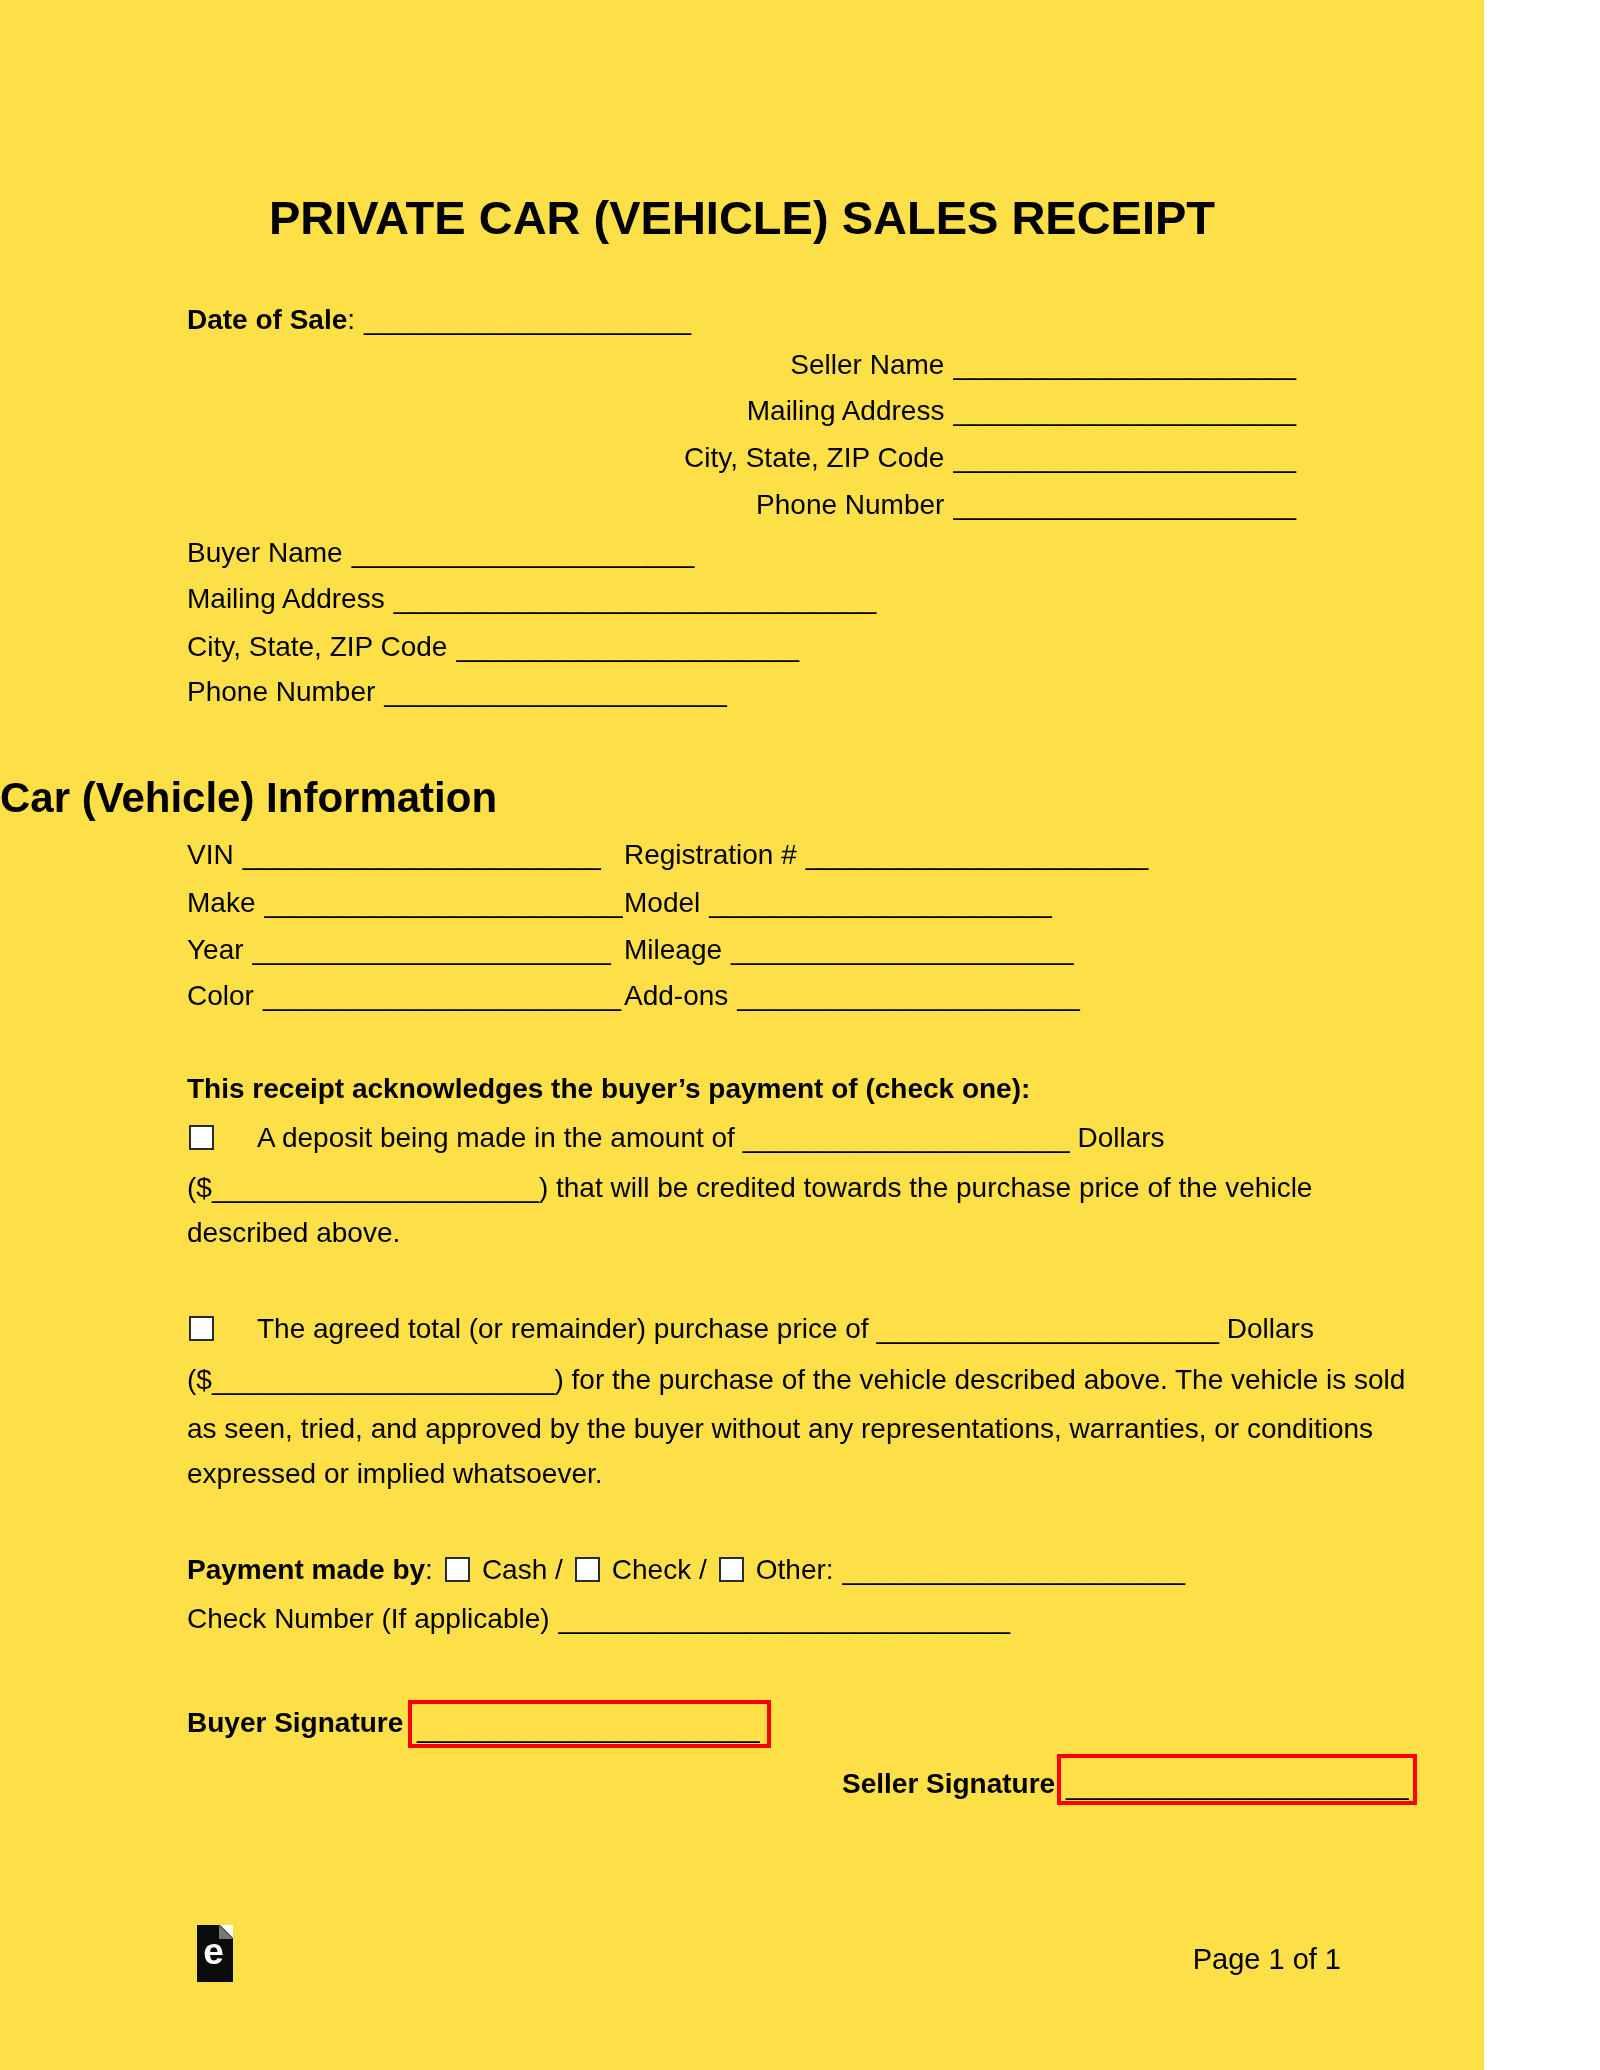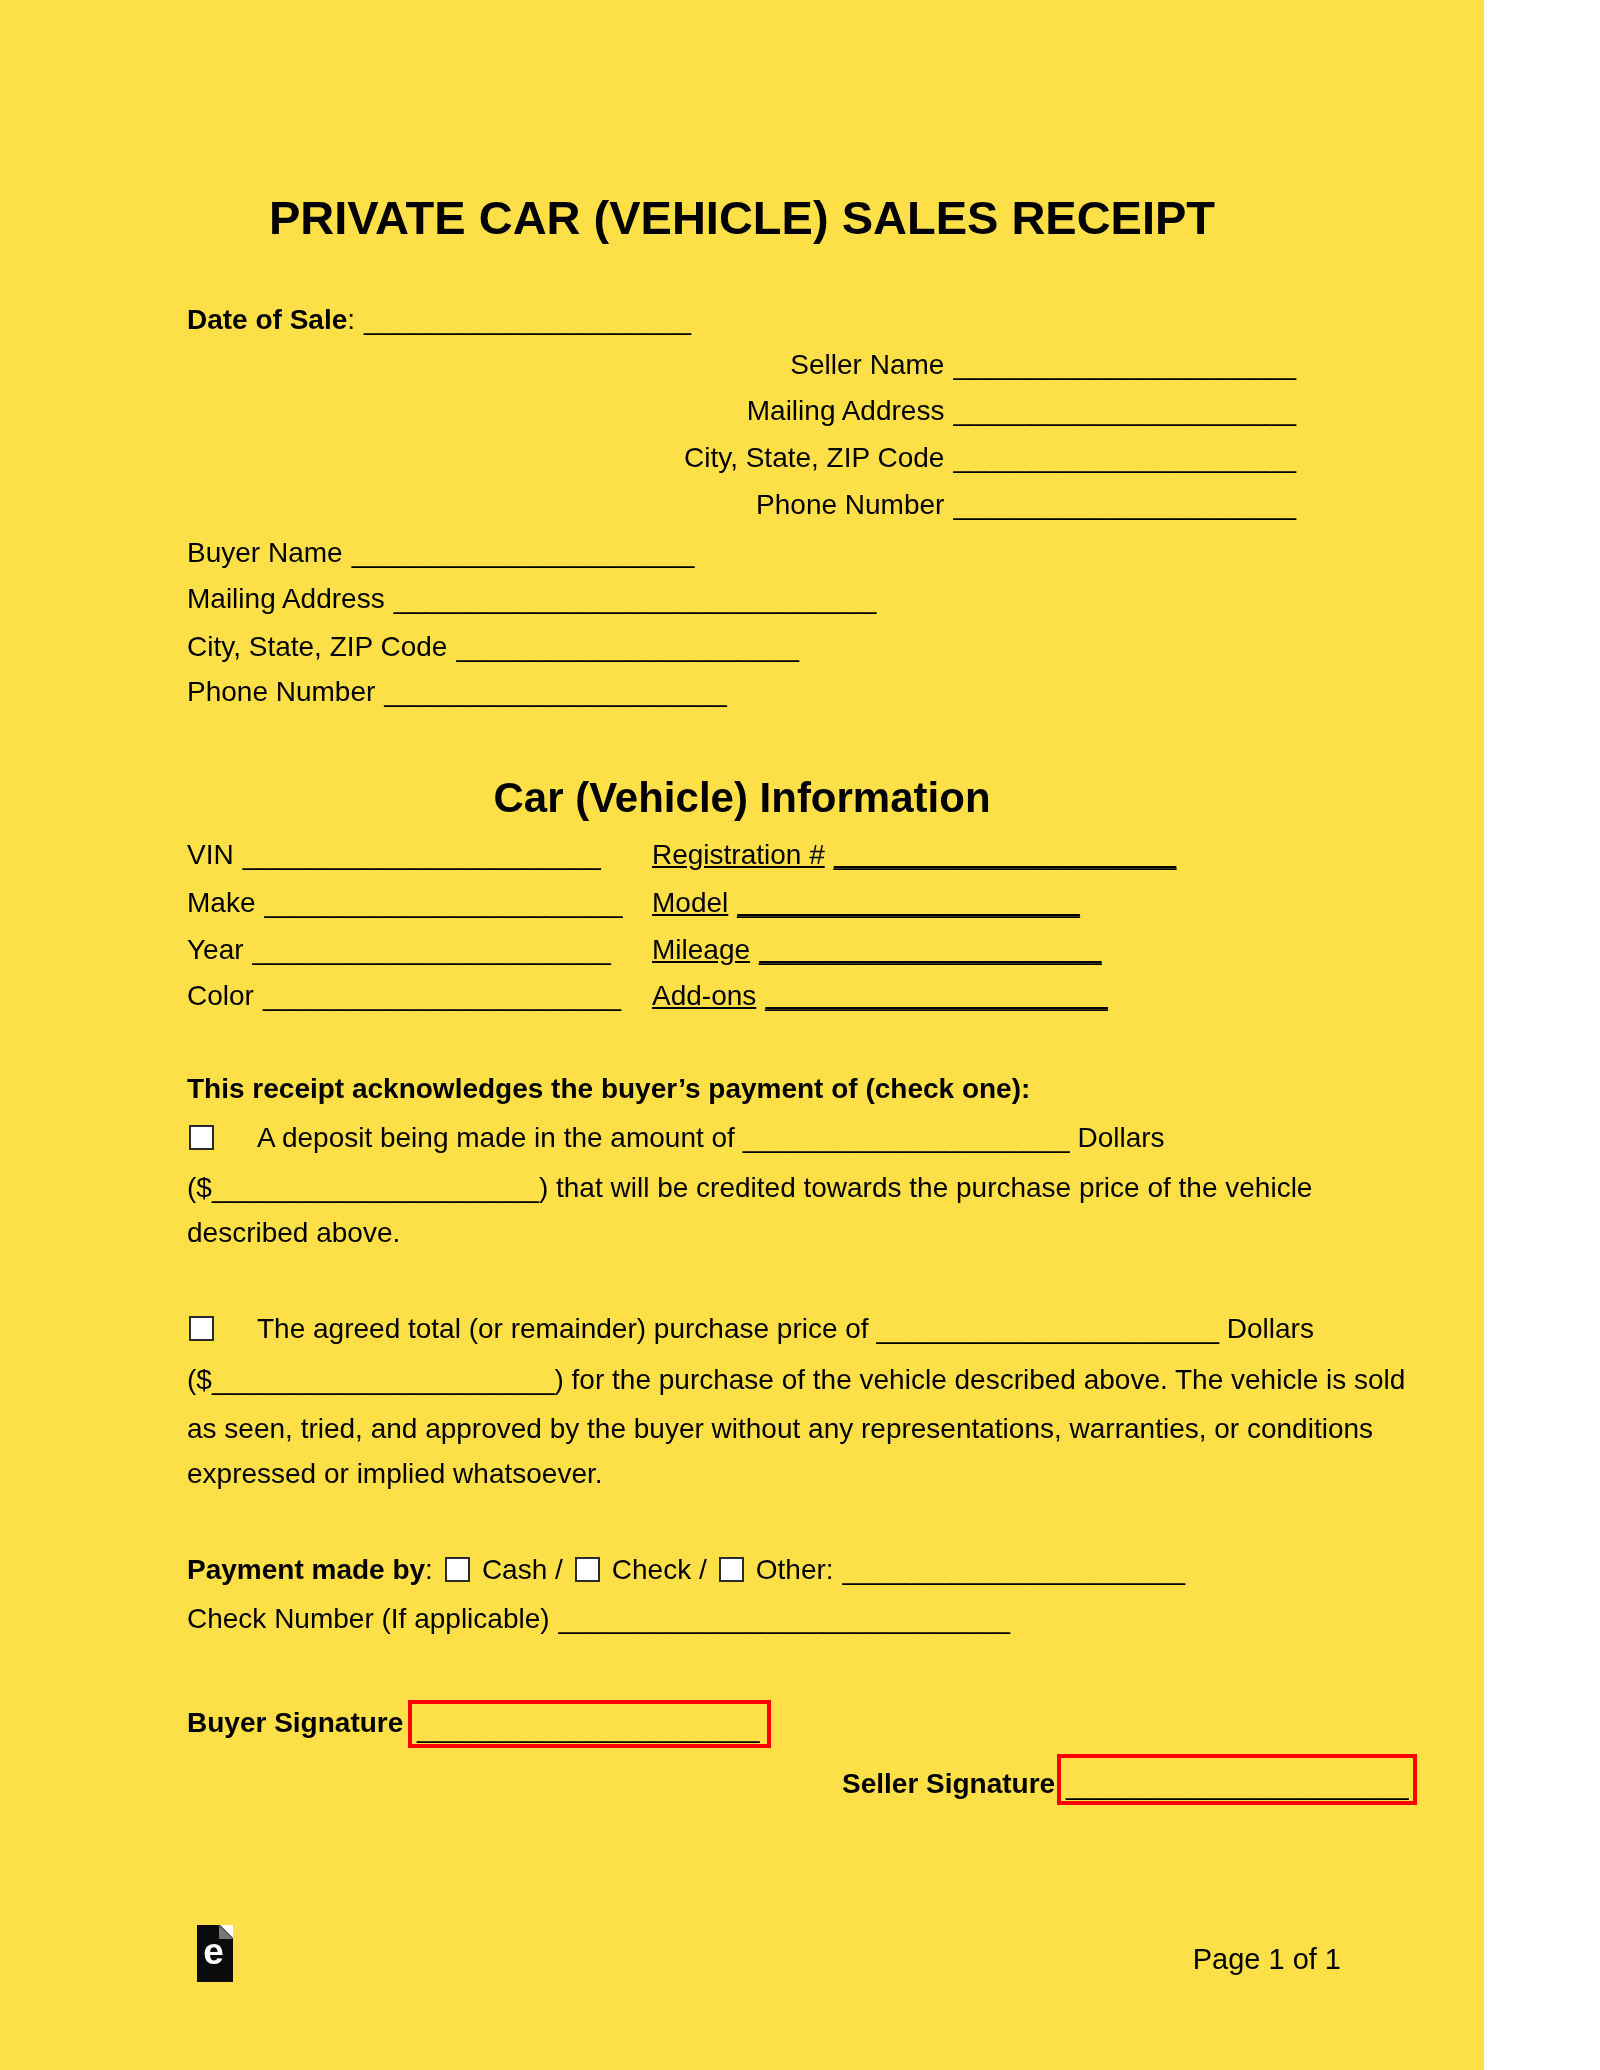--- a/index.html
+++ b/index.html
@@ -6,25 +6,25 @@
   body {
     width: 1600px; height: 2070px; position: relative;
     font-family: "Liberation Sans", "DejaVu Sans", sans-serif;
     color: #000000;
   }
   .page { position: absolute; left: 0; top: 0; width: 1484px; height: 2070px; background: #fde047; overflow: hidden; }
 
   .row { position: absolute; left: 187px; font-size: 28px; line-height: 48px; white-space: nowrap; }
   .b { font-weight: 700; }
   .right-block { left: 0; right: 188px; text-align: right; padding-left: 47px; }
-  .col2 { left: 652px; text-decoration: underline; }
+  .col2 { left: 624px; }
 
   .title { position: absolute; left: 0; right: 0; top: 190px; text-align: center;
            font-size: 47px; line-height: 56px; font-weight: 700; white-space: nowrap; }
-  .section-heading { position: absolute; left: 0; right: 0; top: 772px; text-align: center;
+  .section-heading { position: absolute; left: 0; right: 0; top: 772px; 
            font-size: 42px; line-height: 52px; font-weight: 700; white-space: nowrap; }
 
   .line { margin-left: 9px; }
 
   .cb { display: inline-block; width: 21px; height: 21px; border: 2px solid #2b2b2b;
         background: #ffffff; vertical-align: -3px; }
   .cb-tab { margin: 0 43px 0 2px; }
   .cb-mid { margin: 0 12px; }
 
   .sigbox { position: absolute; box-sizing: border-box; border: 4px solid #ff0000; background: transparent; }

